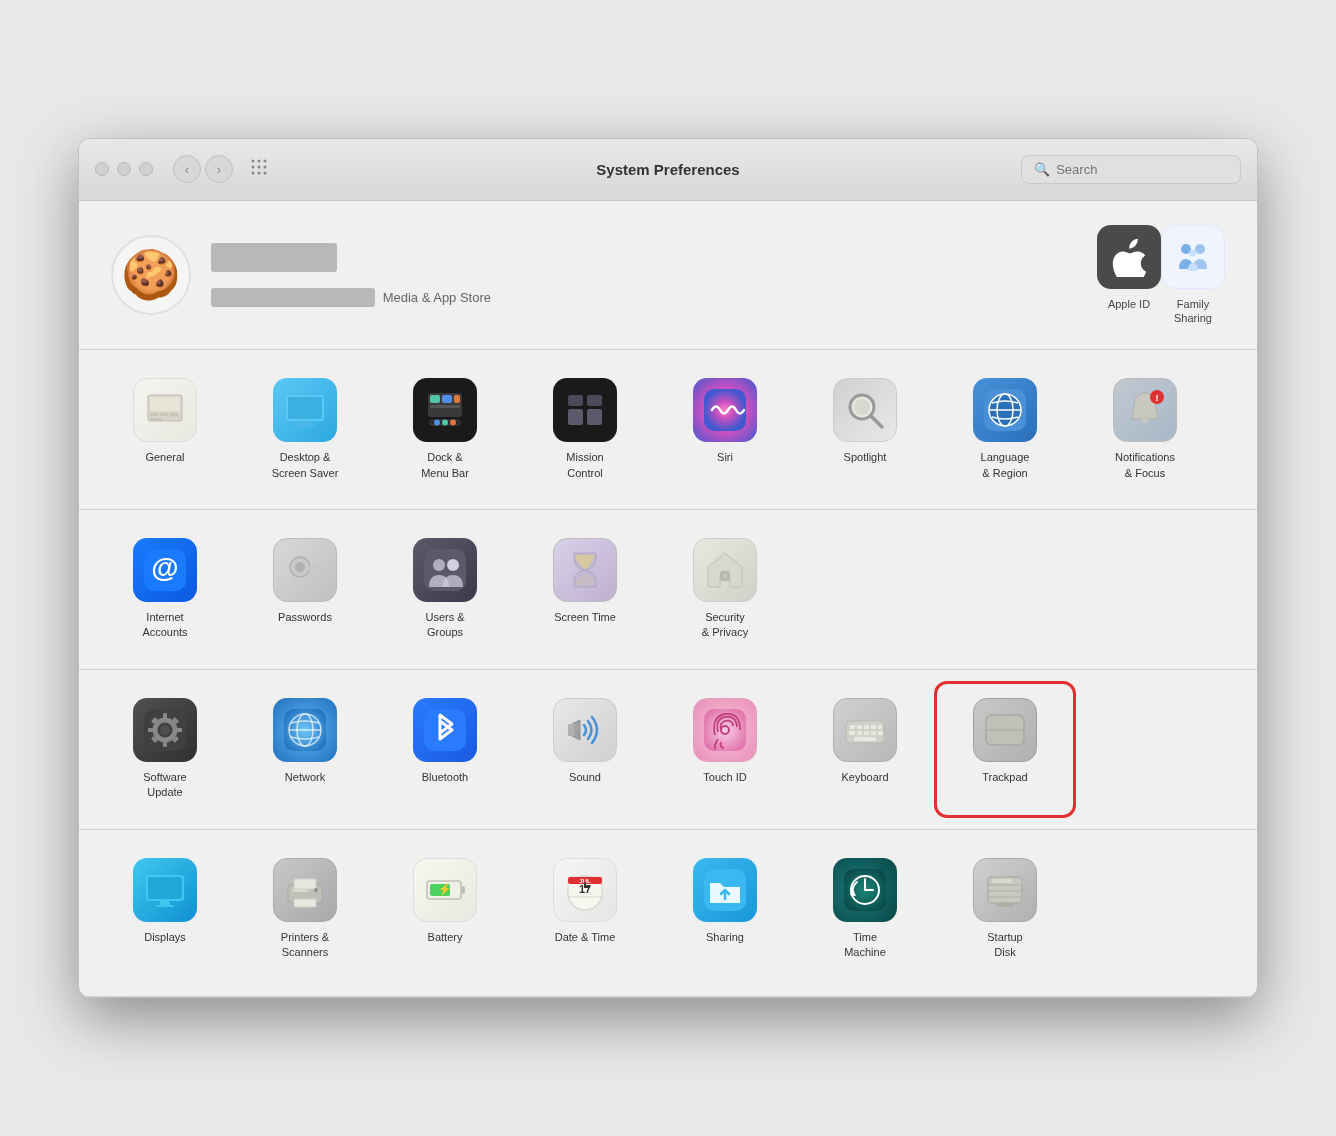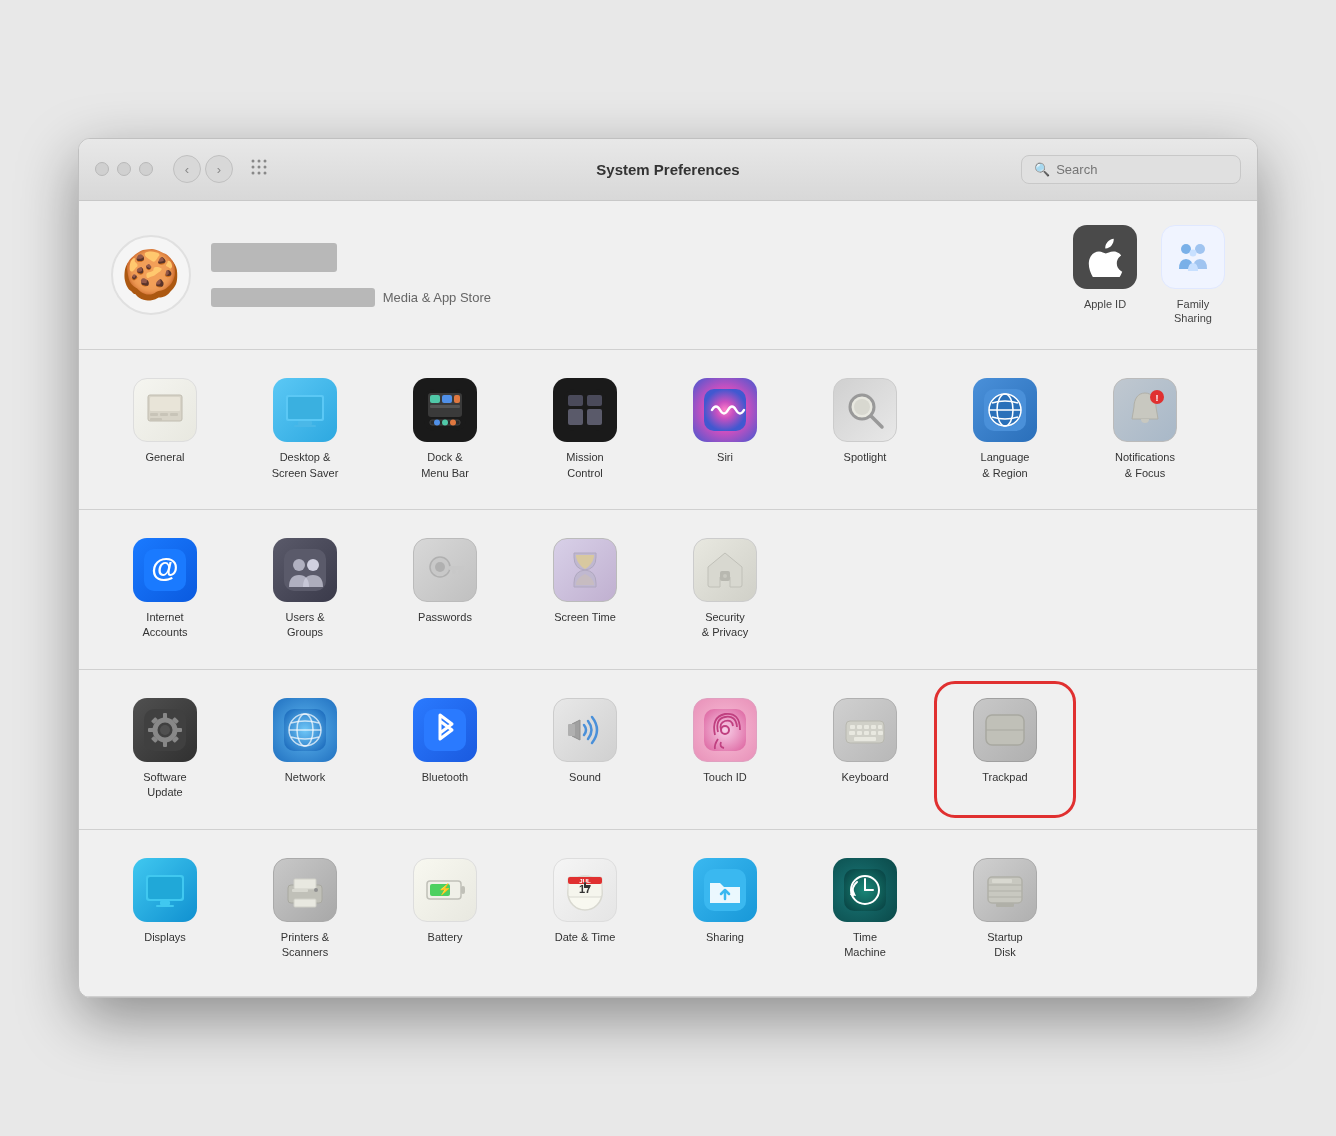--- a/index.html
+++ b/index.html
@@ -118,21 +118,20 @@
       flex-shrink: 0;
     }
     .profile-info {
       display: flex;
       flex-direction: column;
       gap: 12px;
     }
     .profile-right {
       margin-left: auto;
       display: flex;
-      gap: 24px;
     }
     .profile-action {
       display: flex;
       flex-direction: column;
       align-items: center;
       gap: 8px;
       cursor: pointer;
     }
     .profile-action-icon {
       width: 64px;
@@ -168,21 +167,21 @@
       align-items: center;
       padding: 16px 12px;
       width: 140px;
       cursor: pointer;
       border-radius: 10px;
       transition: background 0.1s;
     }
     .pref-item.selected {
       outline: 3px solid #e03030;
       outline-offset: -2px;
-      border-radius: 20px;
+      border-radius: 12px;
     }
     .pref-icon {
       width: 64px;
       height: 64px;
       border-radius: 14px;
       display: flex;
       align-items: center;
       justify-content: center;
       font-size: 32px;
       margin-bottom: 8px;
@@ -444,45 +443,45 @@
         <div class="pref-icon icon-internet">
           <svg width="46" height="46" viewBox="0 0 46 46" fill="none">
             <rect x="2" y="2" width="42" height="42" rx="10" fill="#1a7aff"></rect>
             <text x="23" y="30" text-anchor="middle" fill="white" font-size="28" font-weight="bold">@</text>
           </svg>
         </div>
         <span class="pref-label">Internet<br>Accounts</span>
       </div>
 
       <div class="pref-item">
-        <div class="pref-icon icon-users">
-          <svg width="46" height="46" viewBox="0 0 46 46" fill="none">
-            <rect x="2" y="2" width="42" height="42" rx="10" fill="#5a5a6a"></rect>
-
-            <circle cx="17" cy="18" r="6" fill="#b0b0c0"></circle>
-            <path d="M7 40 Q7 28 17 28 Q27 28 27 40" fill="#b0b0c0"></path>
-            <circle cx="31" cy="18" r="6" fill="#d0d0e0"></circle>
-            <path d="M21 40 Q21 28 31 28 Q41 28 41 40" fill="#d0d0e0" opacity="0.7"></path>
-          </svg>
-        </div>
-        <span class="pref-label">Users &amp;<br>Groups</span>
-      </div>
-
-      <div class="pref-item">
         <div class="pref-icon icon-passwords">
           <svg width="46" height="46" viewBox="0 0 46 46" fill="none">
 
             <circle cx="18" cy="20" r="10" fill="#c8c8c8" stroke="#b0b0b0" stroke-width="1.5"></circle>
             <circle cx="18" cy="20" r="5" fill="#b0b0b0"></circle>
             <rect x="26" y="19" width="16" height="4" rx="2" fill="#c8c8c8"></rect>
             <rect x="36" y="23" width="4" height="5" rx="1" fill="#c8c8c8"></rect>
             <rect x="30" y="23" width="4" height="4" rx="1" fill="#c8c8c8"></rect>
           </svg>
         </div>
         <span class="pref-label">Passwords</span>
+      </div>
+
+      <div class="pref-item">
+        <div class="pref-icon icon-users">
+          <svg width="46" height="46" viewBox="0 0 46 46" fill="none">
+            <rect x="2" y="2" width="42" height="42" rx="10" fill="#5a5a6a"></rect>
+
+            <circle cx="17" cy="18" r="6" fill="#b0b0c0"></circle>
+            <path d="M7 40 Q7 28 17 28 Q27 28 27 40" fill="#b0b0c0"></path>
+            <circle cx="31" cy="18" r="6" fill="#d0d0e0"></circle>
+            <path d="M21 40 Q21 28 31 28 Q41 28 41 40" fill="#d0d0e0" opacity="0.7"></path>
+          </svg>
+        </div>
+        <span class="pref-label">Users &amp;<br>Groups</span>
       </div>
 
 
       <div class="pref-item">
         <div class="pref-icon icon-screentime">
           <svg width="46" height="46" viewBox="0 0 46 46" fill="none">
 
             <path d="M12 6 L34 6 L34 10 Q34 22 23 23 Q34 24 34 36 L34 40 L12 40 L12 36 Q12 24 23 23 Q12 22 12 10 Z" fill="#c0b8d0" stroke="#b0a8c0" stroke-width="1"></path>
 
             <path d="M14 8 L32 8 L32 10 Q30 18 23 22 Q16 18 14 10 Z" fill="#d8c8a0"></path>

